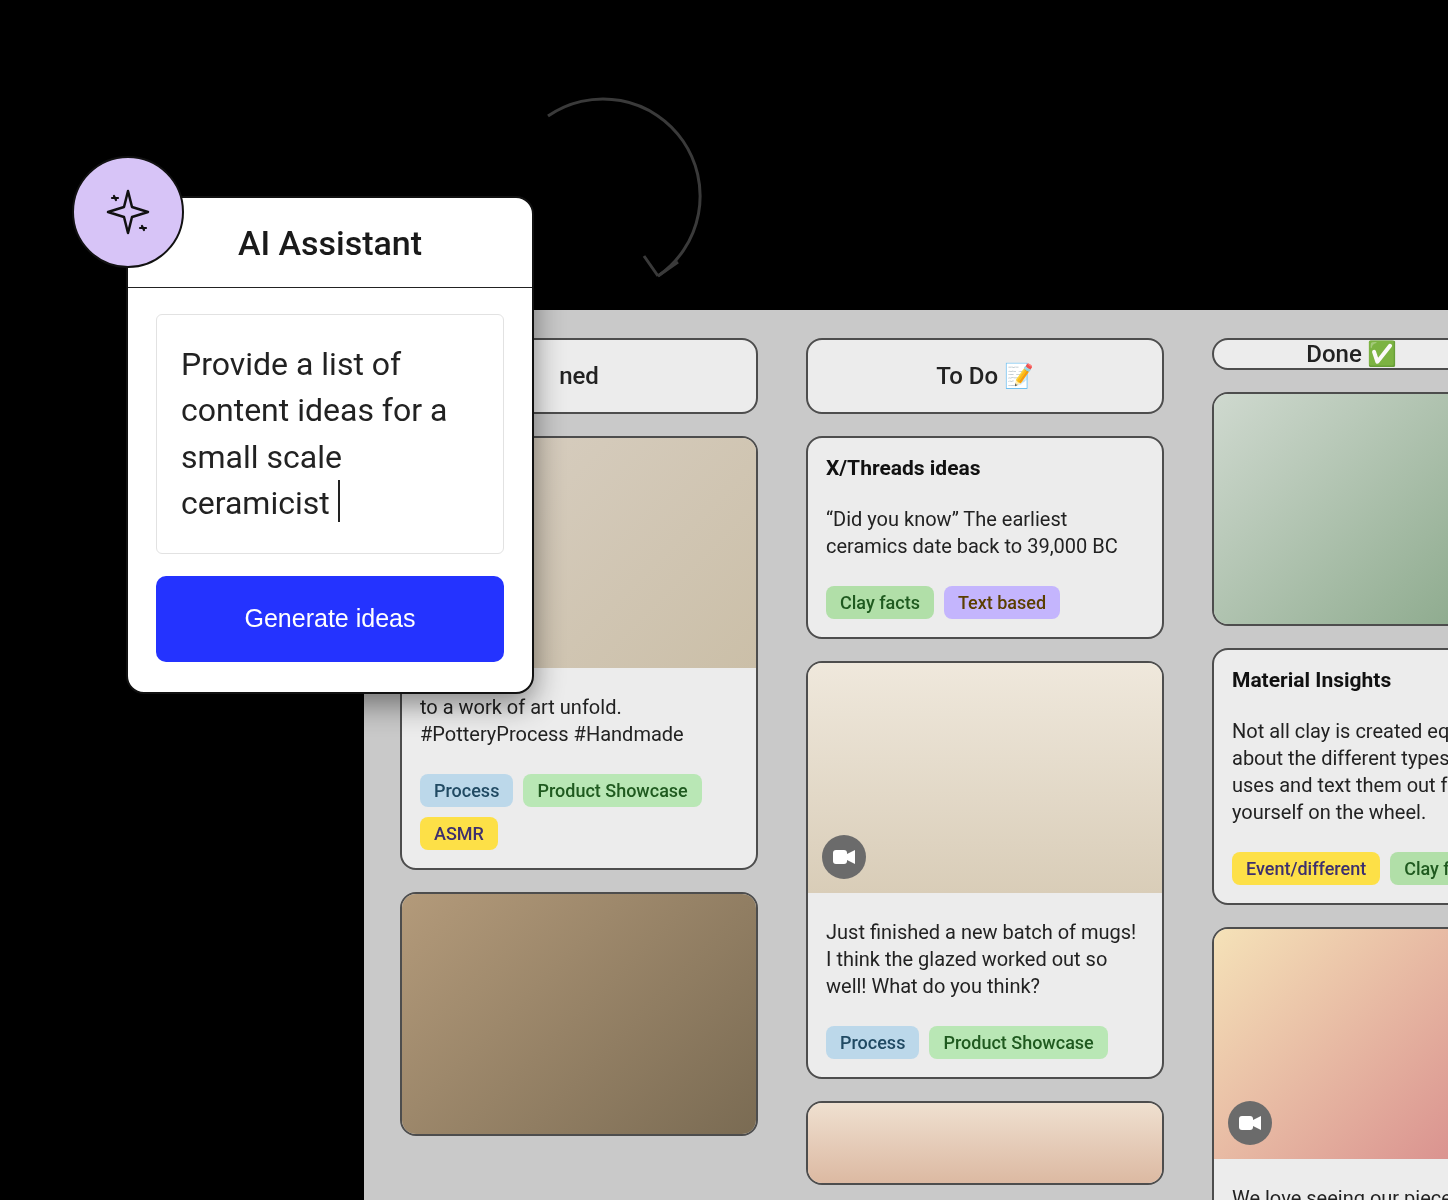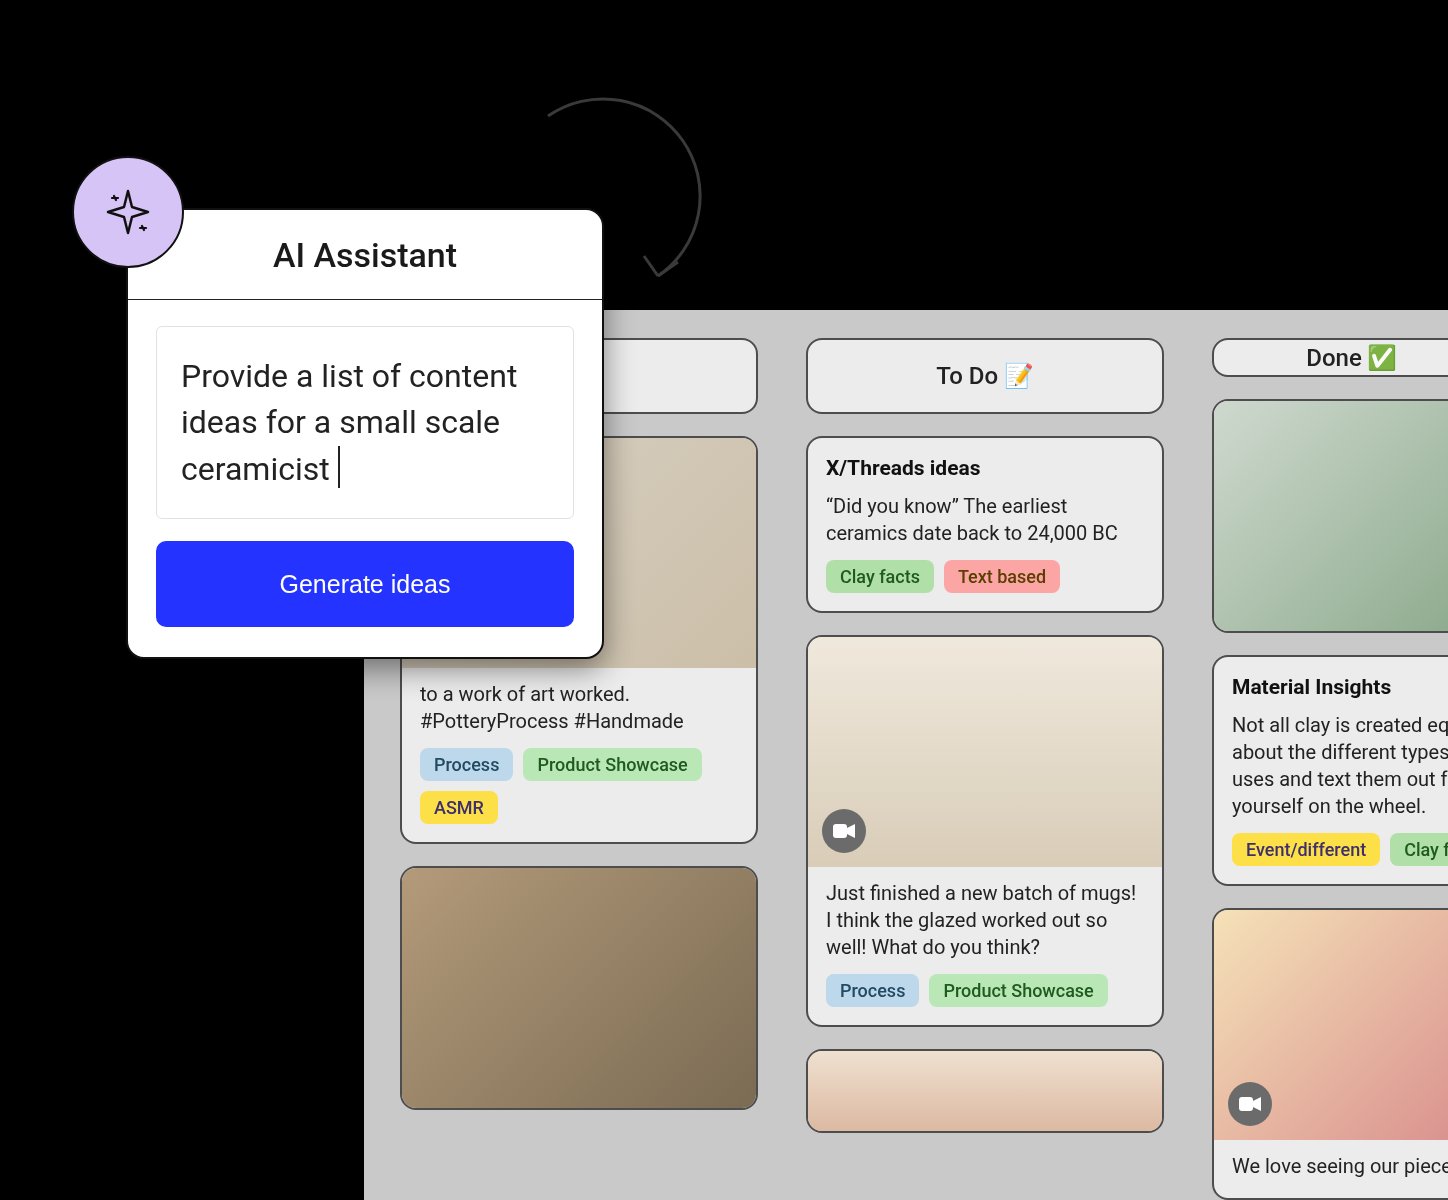--- a/index.html
+++ b/index.html
@@ -54,21 +54,21 @@
     font-weight: 500;
     color: #222;
   }
   .card {
     background: #ececec;
     border: 2px solid #4d4d4d;
     border-radius: 16px;
     padding: 18px;
     display: flex;
     flex-direction: column;
-    gap: 13px;
+    gap: 26px;
   }
   .card-image {
     margin: -18px -18px 0 -18px;
     height: 230px;
     border-radius: 14px 14px 0 0;
     background: #d6cfc2;
     position: relative;
     overflow: hidden;
   }
   .video-badge {
@@ -91,37 +91,37 @@
     display: inline-flex;
     align-items: center;
     padding: 6px 14px;
     border-radius: 8px;
     font-size: 18px;
     font-weight: 500;
   }
   .tag.blue    { background:#bcd8ea; color:#214a63; }
   .tag.green   { background:#b9e7b5; color:#1f5a1f; }
   .tag.lav     { background:#fde047; color:#3d2f6e; }
-  .tag.yellow  { background:#fca5a5; color:#5b3e00; }
+  .tag.yellow  { background:#c4b5fd; color:#5b3e00; }
   .tag.green2  { background:#b1dfa8; color:#1f5a1f; }
 
   
   .img-vase { background: linear-gradient(135deg,#d9d0c4 0%,#cbbfa8 100%); }
   .img-plates { background: linear-gradient(135deg,#b39a7a 0%,#7a6b53 100%); }
   .img-mugs  { background: linear-gradient(180deg,#efe8dc 0%,#d9cdb8 100%); }
   .img-green { background: linear-gradient(135deg,#cfd9cf 0%,#8aa88a 100%); }
   .img-flowers { background: linear-gradient(135deg,#f5e2b8 0%,#d88c8c 100%); }
   .img-apples  { background: linear-gradient(180deg,#efe0d0 0%,#dcb9a2 100%); }
 
   
   .assistant-wrap {
     position: absolute;
     left: 126px;
-    top: 208px;
-    width: 478px;
+    top: 196px;
+    width: 408px;
     background: #fff;
     border: 2px solid #111;
     border-radius: 18px;
     box-shadow: 0 10px 30px rgba(0,0,0,.45);
   }
   .assistant-header {
     height: 90px;
     display: flex;
     align-items: center;
     justify-content: center;
@@ -197,39 +197,39 @@
 </div>
 
 <div class="board">
 
   <div class="col partial-left">
     <div class="col-header">
       <span>ned</span>
     </div>
     <div class="card">
       <div class="card-image img-vase"></div>
-      <div class="card-body">to a work of art worked. #PotteryProcess #Handmade</div>
+      <div class="card-body">to a work of art unfold. #PotteryProcess #Handmade</div>
       <div class="tag-row">
         <span class="tag blue">Process</span>
         <span class="tag green">Product Showcase</span>
         <span class="tag lav">ASMR</span>
       </div>
     </div>
     <div class="card" style="padding:0;">
       <div class="card-image img-plates" style="margin:0;border-radius:14px;height:240px;"></div>
     </div>
   </div>
 
   <div class="col">
     <div class="col-header">
       <span>To Do 📝</span>
     </div>
     <div class="card">
       <div class="card-title">X/Threads ideas</div>
-      <div class="card-body">“Did you know” The earliest ceramics date back to 24,000 BC</div>
+      <div class="card-body">“Did you know” The earliest ceramics date back to 39,000 BC</div>
       <div class="tag-row">
         <span class="tag green2">Clay facts</span>
         <span class="tag yellow">Text based</span>
       </div>
     </div>
     <div class="card">
       <div class="card-image img-mugs">
         <div class="video-badge">
           <svg width="22" height="18" viewBox="0 0 22 18">
               <rect x="0" y="2" width="14" height="14" rx="3" fill="#fff"></rect>

